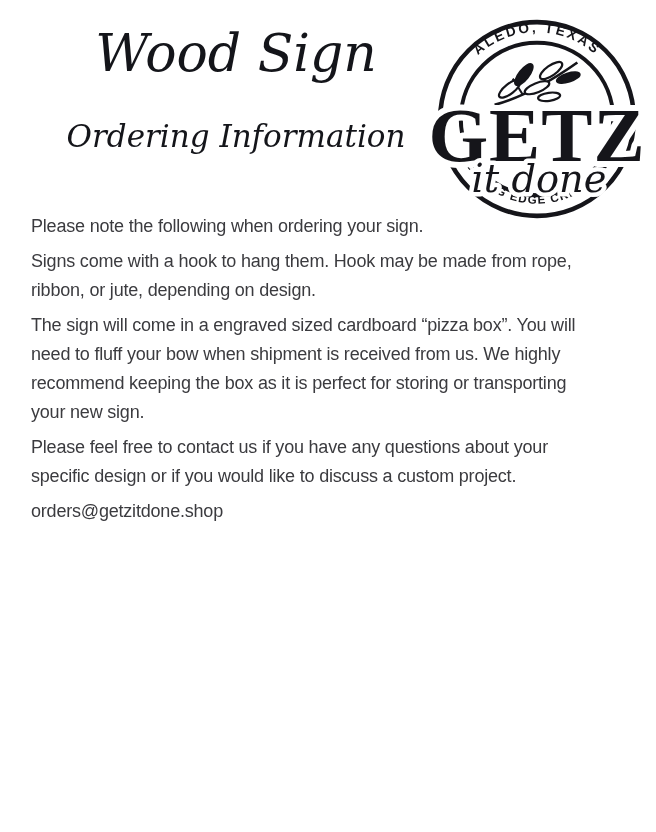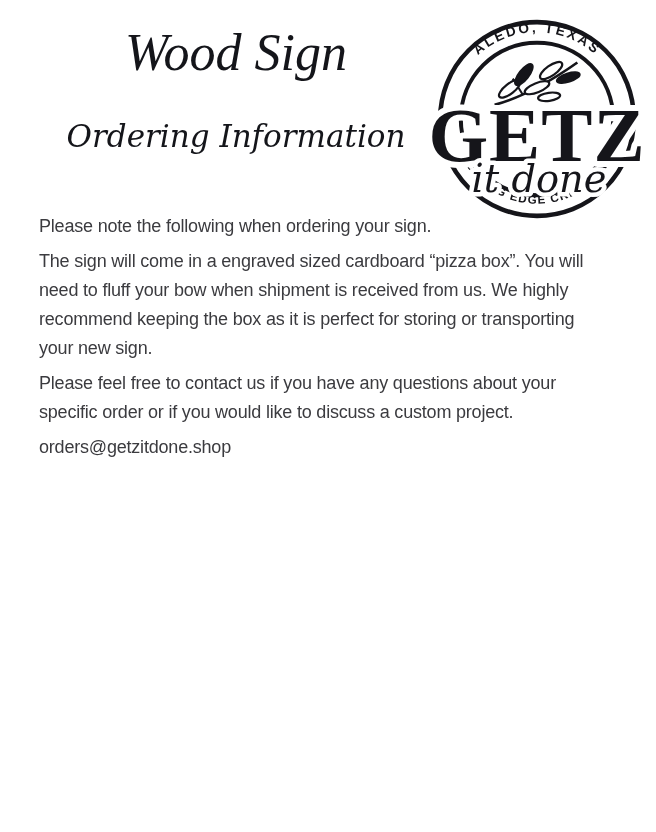--- a/index.html
+++ b/index.html
@@ -16,21 +16,21 @@
   .title {
     position: absolute;
     left: 10px;
     top: 10px;
     width: 452px;
     text-align: center;
     color: #14151a;
     font-family: "DejaVu Serif", serif;
     font-style: italic;
   }
-  .title-line1 { font-size: 52px; line-height: 86px; font-family: Liberation Serif, serif; }
+  .title-line1 { font-size: 52px; line-height: 86px; }
   .title-line2 { font-size: 31px; line-height: 80px; }
 
   
   .logo {
     position: absolute;
     left: 426px;
     top: 8px;
     width: 222px;
     height: 222px;
     overflow: visible;
@@ -67,21 +67,21 @@
     position: absolute;
     left: 31px;
     top: 212px;
     right: 12px;
     color: #3b3b3f;
     font-size: 18px;
     line-height: 29px;
     letter-spacing: -0.2px;
   }
   .content p {
-    margin: 0 0 6px 8px;
+    margin: 0 0 6px 0;
     white-space: pre-line;
   }
   .content p.email { margin-bottom: 0; }
 </style>
 </head>
 <body>
 
 <div class="page">
 
   <div class="title">
@@ -116,22 +116,24 @@
 
     <text class="getz halo" x="110" y="152" text-anchor="middle">GETZ</text>
     <text class="getz ink" x="110" y="152" text-anchor="middle">GETZ</text>
 
     <text class="tagline halo" x="112" y="182" text-anchor="middle">it done</text>
     <text class="tagline ink" x="112" y="182" text-anchor="middle">it done</text>
   </svg>
 
   <div class="content">
     <p>Please note the following when ordering your sign.</p>
+    <p>Signs come with a hook to hang them. Hook may be made from rope,
+ribbon, or jute, depending on design.</p>
     <p>The sign will come in a engraved sized cardboard “pizza box”. You will
 need to fluff your bow when shipment is received from us. We highly
 recommend keeping the box as it is perfect for storing or transporting
 your new sign.</p>
     <p>Please feel free to contact us if you have any questions about your
-specific order or if you would like to discuss a custom project.</p>
+specific design or if you would like to discuss a custom project.</p>
     <p class="email">orders@getzitdone.shop</p>
   </div>
 
 </div>
 
 </body></html>

